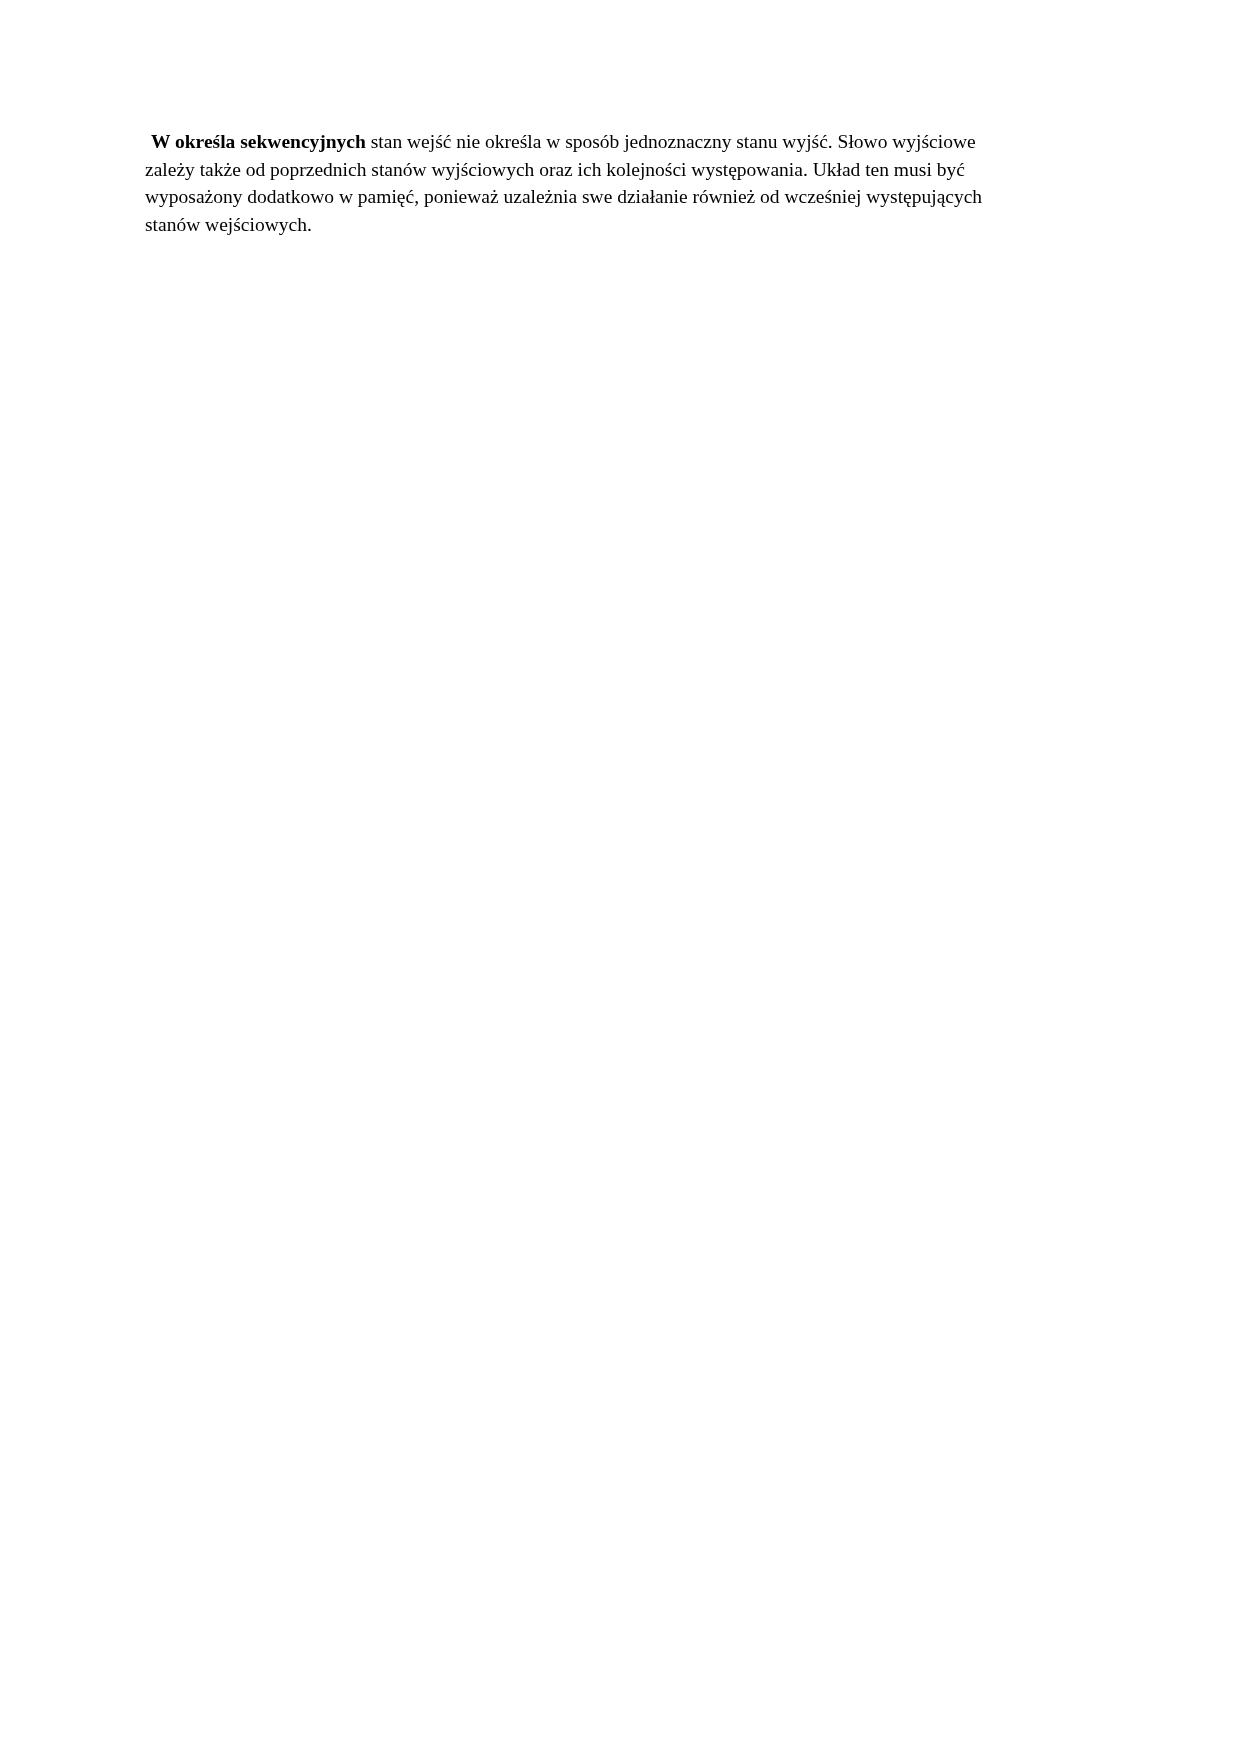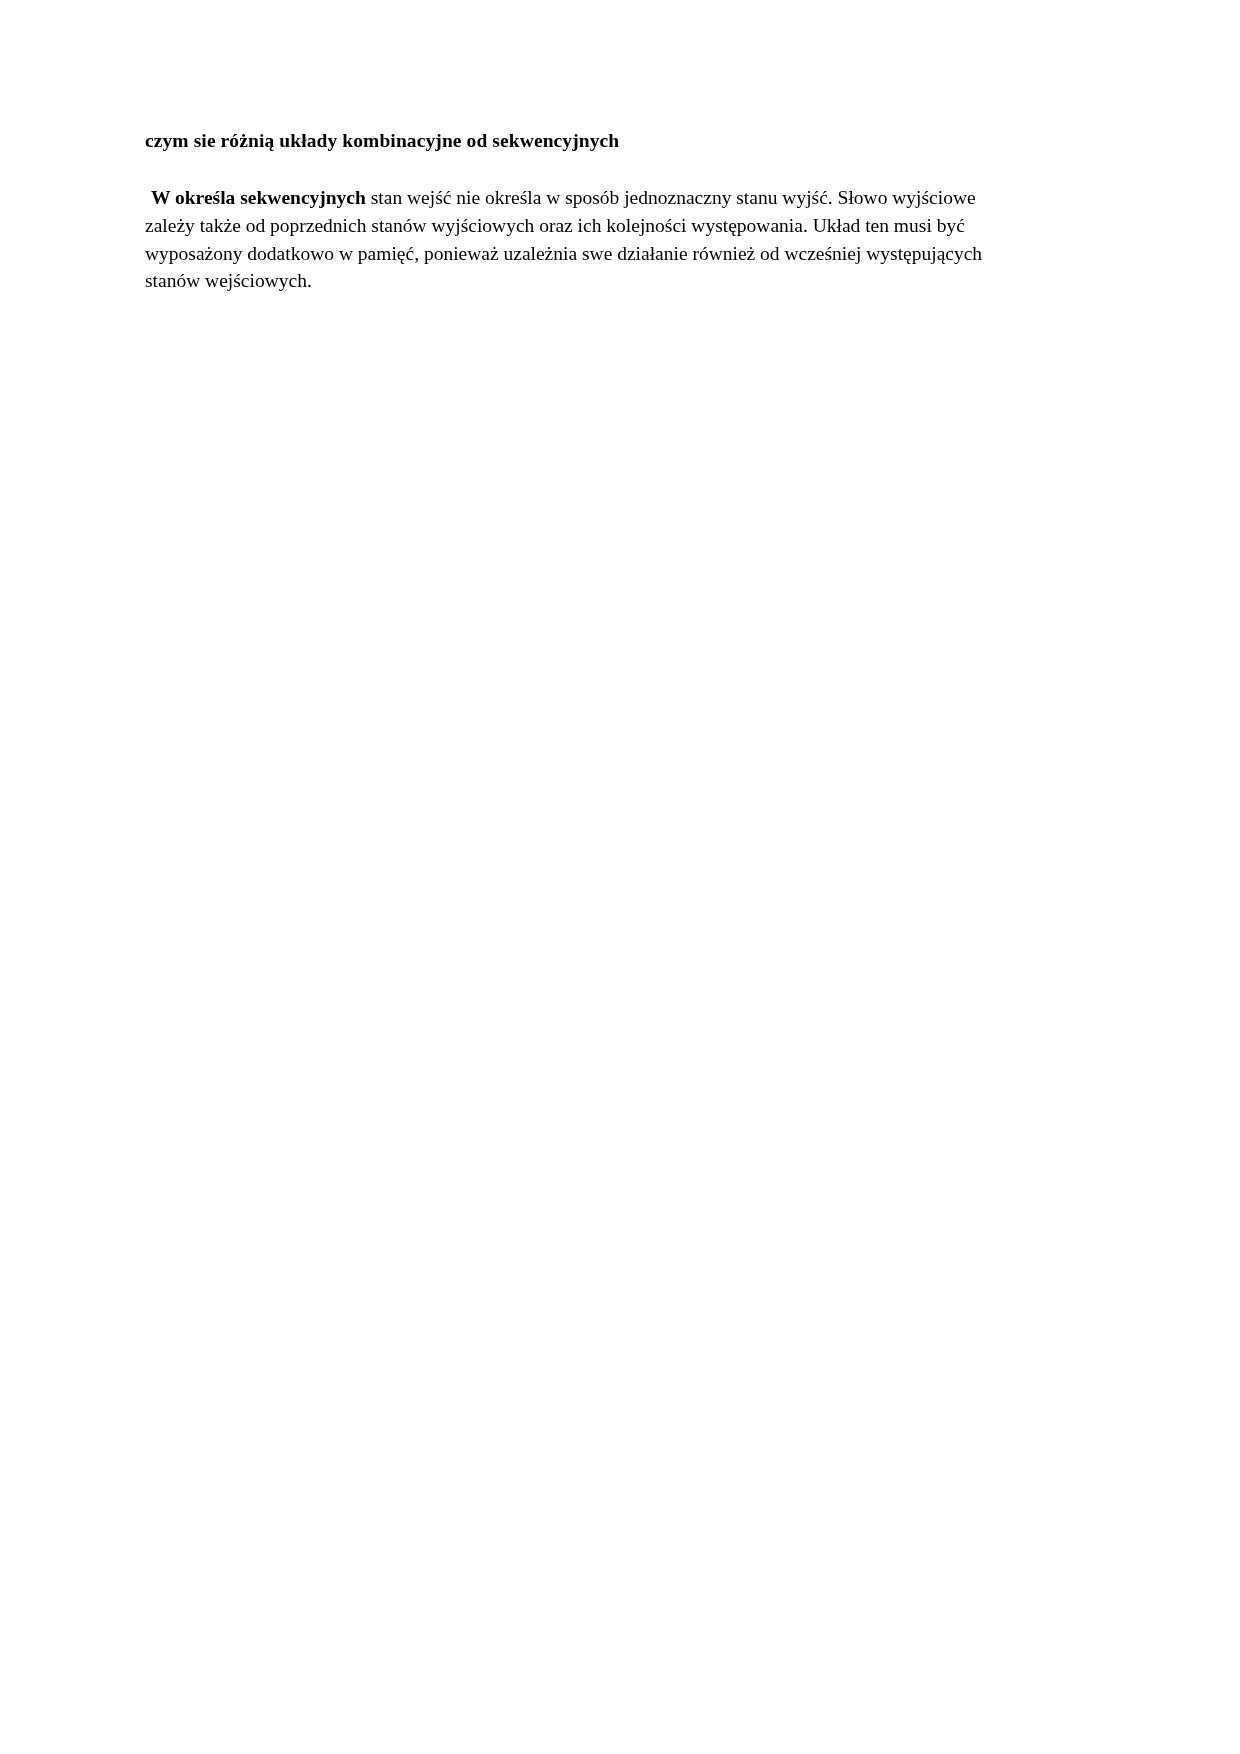--- a/index.html
+++ b/index.html
@@ -48,21 +48,20 @@
   .para-indent {
     text-indent: 6px;
   }
 </style>
 </head>
 <body>
 
 <div class="page">
   <div class="content">
 
-    <h1 class="doc-title">czym sie różnią układy kombinacyjne od sekwencyjnych</h1>
 
 
     <p class="para para-indent">
       <span class="lead">W określa sekwencyjnych</span><span> stan wejść nie określa w sposób jednoznaczny stanu wyjść. Słowo wyjściowe zależy także od poprzednich stanów wyjściowych oraz ich kolejności występowania. Układ ten musi być wyposażony dodatkowo w pamięć, ponieważ uzależnia swe działanie również od wcześniej występujących stanów wejściowych.</span>
     </p>
 
   </div>
 </div>
 
 </body></html>

